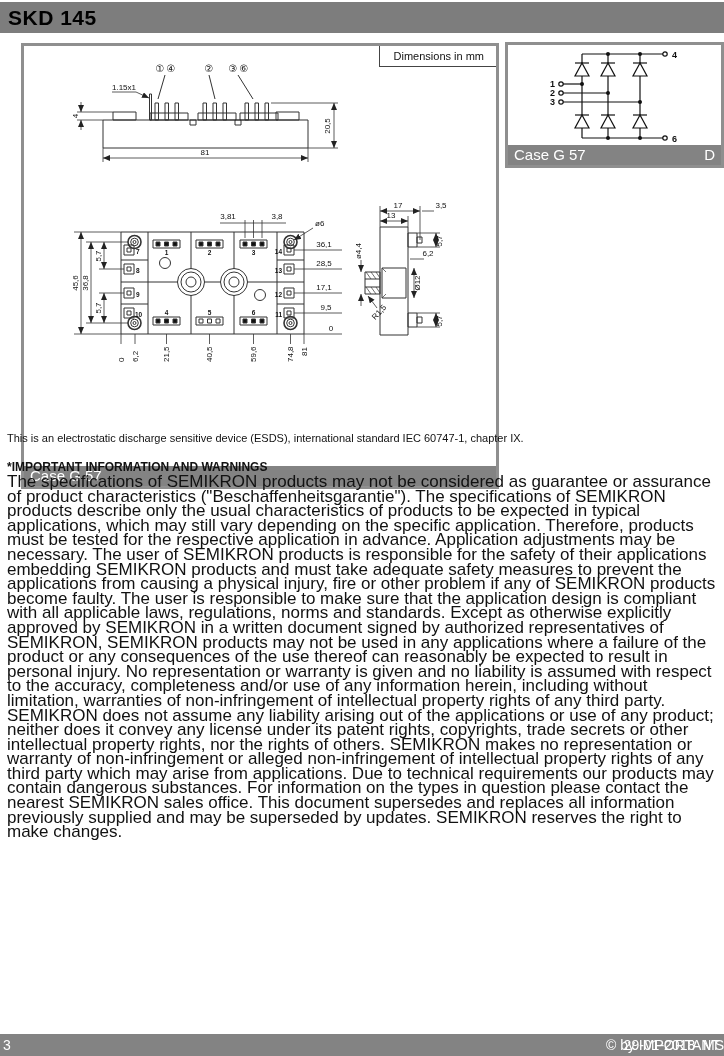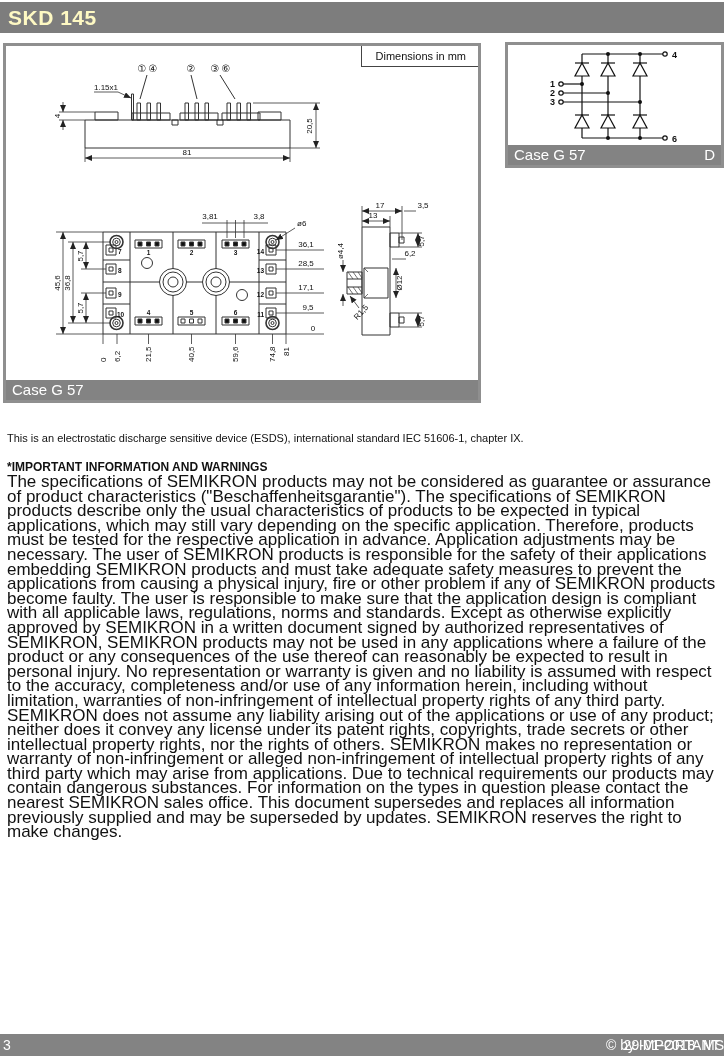--- a/index.html
+++ b/index.html
@@ -8,27 +8,27 @@
     --panel-border:#8f8f8f;
   }
   html,body{margin:0;padding:0;background:#e8e8e8;}
   .page{
     position:relative;width:724px;height:1056px;background:#ffffff;
     font-family:"Liberation Sans",sans-serif;color:#111;overflow:hidden;
     margin:0 auto;
   }
   .header{
     position:absolute;left:0;top:2px;width:724px;height:31px;
-    background:var(--header-bg);color:#fef9c3;font-size:21px;font-weight:bold;
+    background:var(--header-bg);color:#000000;font-size:21px;font-weight:bold;
     line-height:31px;padding-left:8px;box-sizing:border-box;letter-spacing:.5px;
   }
   .panel{
     position:absolute;border:3px solid var(--panel-border);background:#fff;box-sizing:border-box;
   }
-  .drawing-panel{left:3px;top:43px;width:478px;height:360px;}
+  .drawing-panel{left:21px;top:43px;width:478px;height:446px;}
   .circuit-panel{left:505px;top:42px;width:219px;height:126px;}
   .caption-bar{
     position:absolute;left:0;right:0;bottom:0;height:20px;background:var(--bar-bg);
     color:#fff;font-size:15px;line-height:20px;padding:0 6px;display:flex;justify-content:space-between;
   }
   .dims-note{
     position:absolute;top:0;right:0;border-left:1px solid #444;border-bottom:1px solid #444;
     padding:4px 12px 4px 14px;font-size:11px;background:#fff;z-index:2;
   }
   .panel svg{position:absolute;left:0;top:0;}
@@ -386,21 +386,21 @@
         <text class="ctext" x="164" y="12.5" stroke="none" fill="#111">4</text>
         <text class="ctext" x="164" y="96.5" stroke="none" fill="#111">6</text>
       </g>
     </svg>
     <div class="caption-bar">
       <span>Case G 57</span>
       <span>D</span>
     </div>
   </div>
 
-  <div class="esd-note">This is an electrostatic discharge sensitive device (ESDS), international standard IEC 51606-1, chapter IX.</div>
+  <div class="esd-note">This is an electrostatic discharge sensitive device (ESDS), international standard IEC 60747-1, chapter IX.</div>
   <div class="warn-head">*IMPORTANT INFORMATION AND WARNINGS</div>
   <div class="warn-body">The specifications of SEMIKRON products may not be considered as guarantee or assurance of product characteristics ("Beschaffenheitsgarantie"). The specifications of SEMIKRON products describe only the usual characteristics of products to be expected in typical applications, which may still vary depending on the specific application. Therefore, products must be tested for the respective application in advance. Application adjustments may be necessary. The user of SEMIKRON products is responsible for the safety of their applications embedding SEMIKRON products and must take adequate safety measures to prevent the applications from causing a physical injury, fire or other problem if any of SEMIKRON products become faulty. The user is responsible to make sure that the application design is compliant with all applicable laws, regulations, norms and standards. Except as otherwise explicitly approved by SEMIKRON in a written document signed by authorized representatives of SEMIKRON, SEMIKRON products may not be used in any applications where a failure of the product or any consequences of the use thereof can reasonably be expected to result in personal injury. No representation or warranty is given and no liability is assumed with respect to the accuracy, completeness and/or use of any information herein, including without limitation, warranties of non-infringement of intellectual property rights of any third party. SEMIKRON does not assume any liability arising out of the applications or use of any product; neither does it convey any license under its patent rights, copyrights, trade secrets or other intellectual property rights, nor the rights of others. SEMIKRON makes no representation or warranty of non-infringement or alleged non-infringement of intellectual property rights of any third party which may arise from applications. Due to technical requirements our products may contain dangerous substances. For information on the types in question please contact the nearest SEMIKRON sales office. This document supersedes and replaces all information previously supplied and may be superseded by updates. SEMIKRON reserves the right to make changes.</div>
 
   <div class="footer">
     <span class="fl">3</span>
     <span class="fc">29-01-2018  MS</span>
     <span class="fr">© by IMPORTANT</span>
   </div>
 
 </div>

